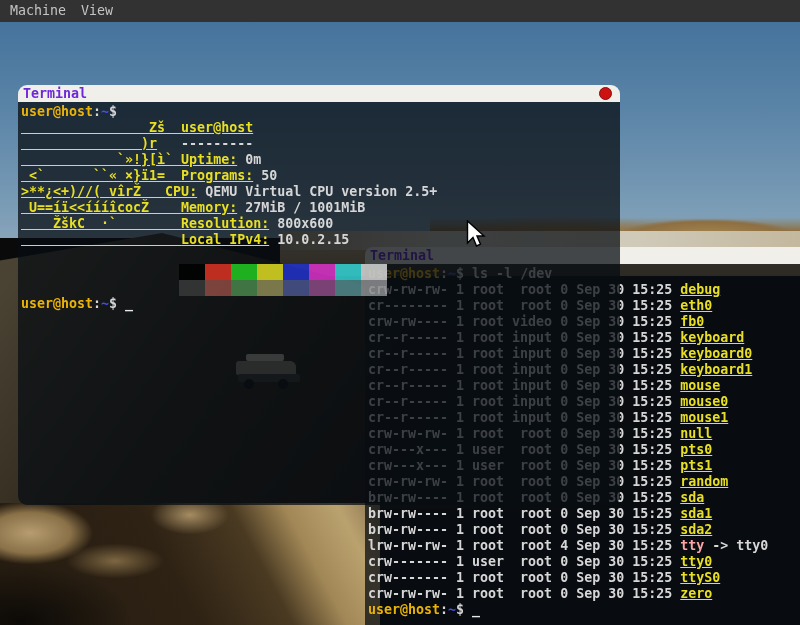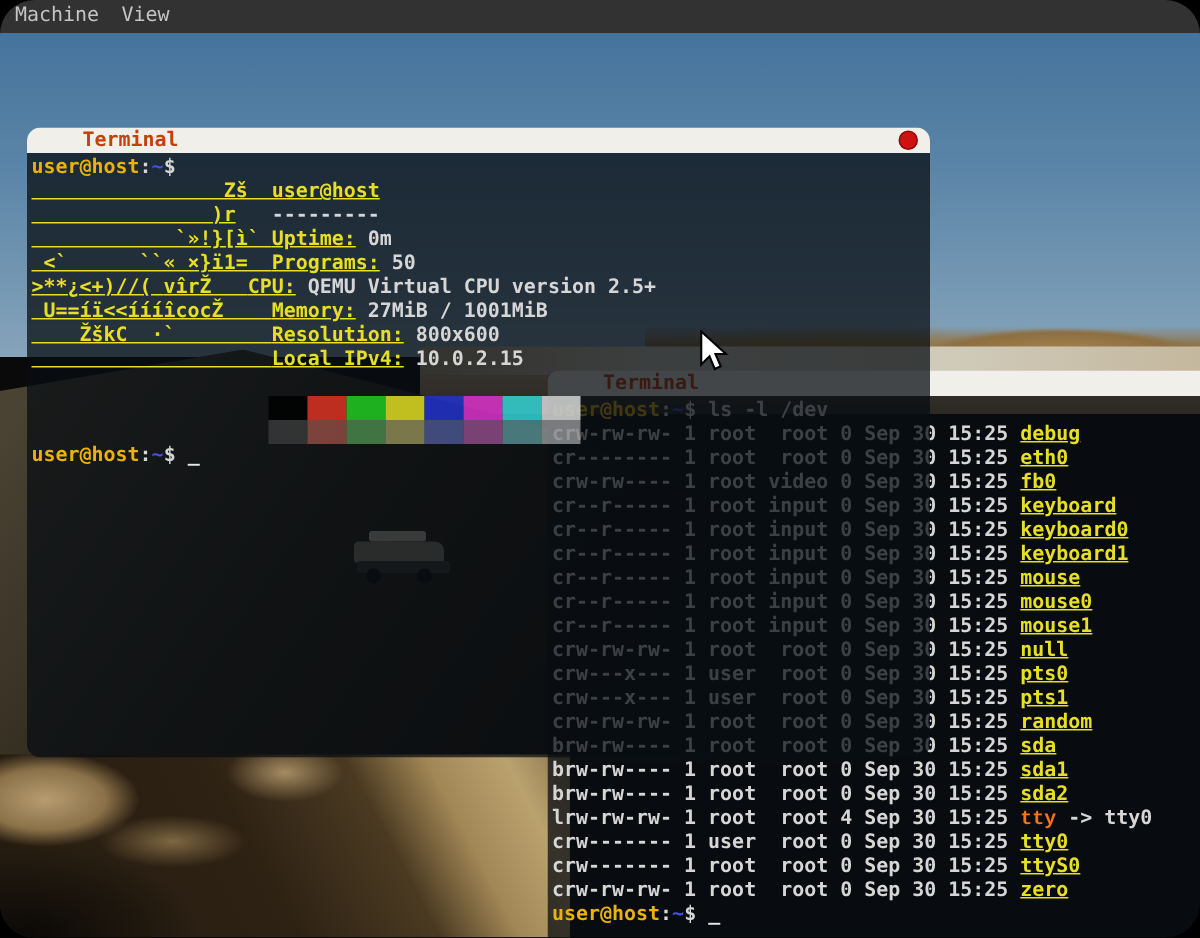--- a/index.html
+++ b/index.html
@@ -1,17 +1,17 @@
 <!DOCTYPE html>
 <html><head>
 <meta charset="utf-8">
 <style>
   html,body{margin:0;padding:0;background:#000;}
   #screen{position:relative;width:800px;height:625px;overflow:hidden;
-          font-family:"DejaVu Sans Mono", monospace;background:#0a0a0a;border-radius:23px;}
+          font-family:"DejaVu Sans Mono", monospace;background:#0a0a0a;}
   
   #menubar{position:absolute;left:0;top:0;width:800px;height:22px;background:#323232;
            display:flex;align-items:center;gap:15px;padding-left:10px;box-sizing:border-box;z-index:6;}
   .menu-item{font-size:13.3px;color:#c4c4c4;line-height:22px;cursor:default;}
   
   .bg{position:absolute;z-index:0;}
   #bg-sky{left:0;top:22px;width:800px;height:216px;
           background:linear-gradient(180deg,#45739c 0%,#5d86a8 45%,#7699b4 80%,#87a4ba 100%);}
   #bg-hills{left:430px;top:205px;width:370px;height:30px;
             background:radial-gradient(ellipse 120px 22px at 75% 100%,#a5854f 0%,#8d6f42 60%,rgba(0,0,0,0) 75%),
@@ -35,28 +35,28 @@
   #bg-truck .rack{position:absolute;left:10px;top:0;width:38px;height:7px;background:#c9c2b2;border-radius:2px;}
   #bg-truck .body{position:absolute;left:0;top:7px;width:60px;height:14px;background:#8e887a;border-radius:3px 6px 2px 2px;}
   #bg-truck .lower{position:absolute;left:2px;top:20px;width:62px;height:8px;background:#3c3830;border-radius:2px;}
   #bg-truck .w1,#bg-truck .w2{position:absolute;top:25px;width:10px;height:10px;background:#0d0d0d;border-radius:50%;}
   #bg-truck .w1{left:8px;} #bg-truck .w2{left:42px;}
   
   .term{position:absolute;border-radius:9px;overflow:hidden;}
   #t1{left:18px;top:85px;width:602px;height:420px;z-index:3;}
   #t2{left:365px;top:247px;width:462px;height:402px;z-index:2;border-radius:8px 8px 0 0;}
   .titlebar{position:absolute;left:0;top:0;right:0;height:17px;background:#f1efe9;cursor:default;}
-  .title-text{font-size:13.3px;font-weight:bold;color:#c2410c;line-height:17px;padding-left:5px;margin-left:32px;}
+  .title-text{font-size:13.3px;font-weight:bold;color:#6d28d9;line-height:17px;padding-left:5px;}
   .close-btn{position:absolute;top:2px;right:8px;width:13px;height:13px;border-radius:50%;
              background:#ce1212;border:1px solid #8d0b0b;box-sizing:border-box;}
   .tcontent{position:absolute;left:0;top:17px;right:0;bottom:0;
             background:rgba(8,14,19,0.75);padding:2px 0 0 3px;box-sizing:border-box;}
   .tline{height:16px;font-size:13.3px;font-weight:bold;line-height:16px;white-space:pre;}
   .c-w{color:#d6d6d6;} .c-y{color:#e8df25;text-decoration:underline;} .c-g{color:#eab308;}
-  .c-b{color:#4350e8;} .c-c{color:#f97316;font-family:Liberation Mono, monospace;} .c-u{color:#e8e8e8;}
+  .c-b{color:#4350e8;} .c-c{color:#fca5a5;} .c-u{color:#e8e8e8;}
   .pal{padding-left:158px;display:flex;}
   .sw{display:inline-block;width:26px;height:16px;opacity:0.85;}
   .pal2 .sw{opacity:0.48;}
   
   #pointer{position:absolute;left:466px;top:220px;z-index:7;}
 </style>
 </head>
 <body>
 
 <div id="screen">

